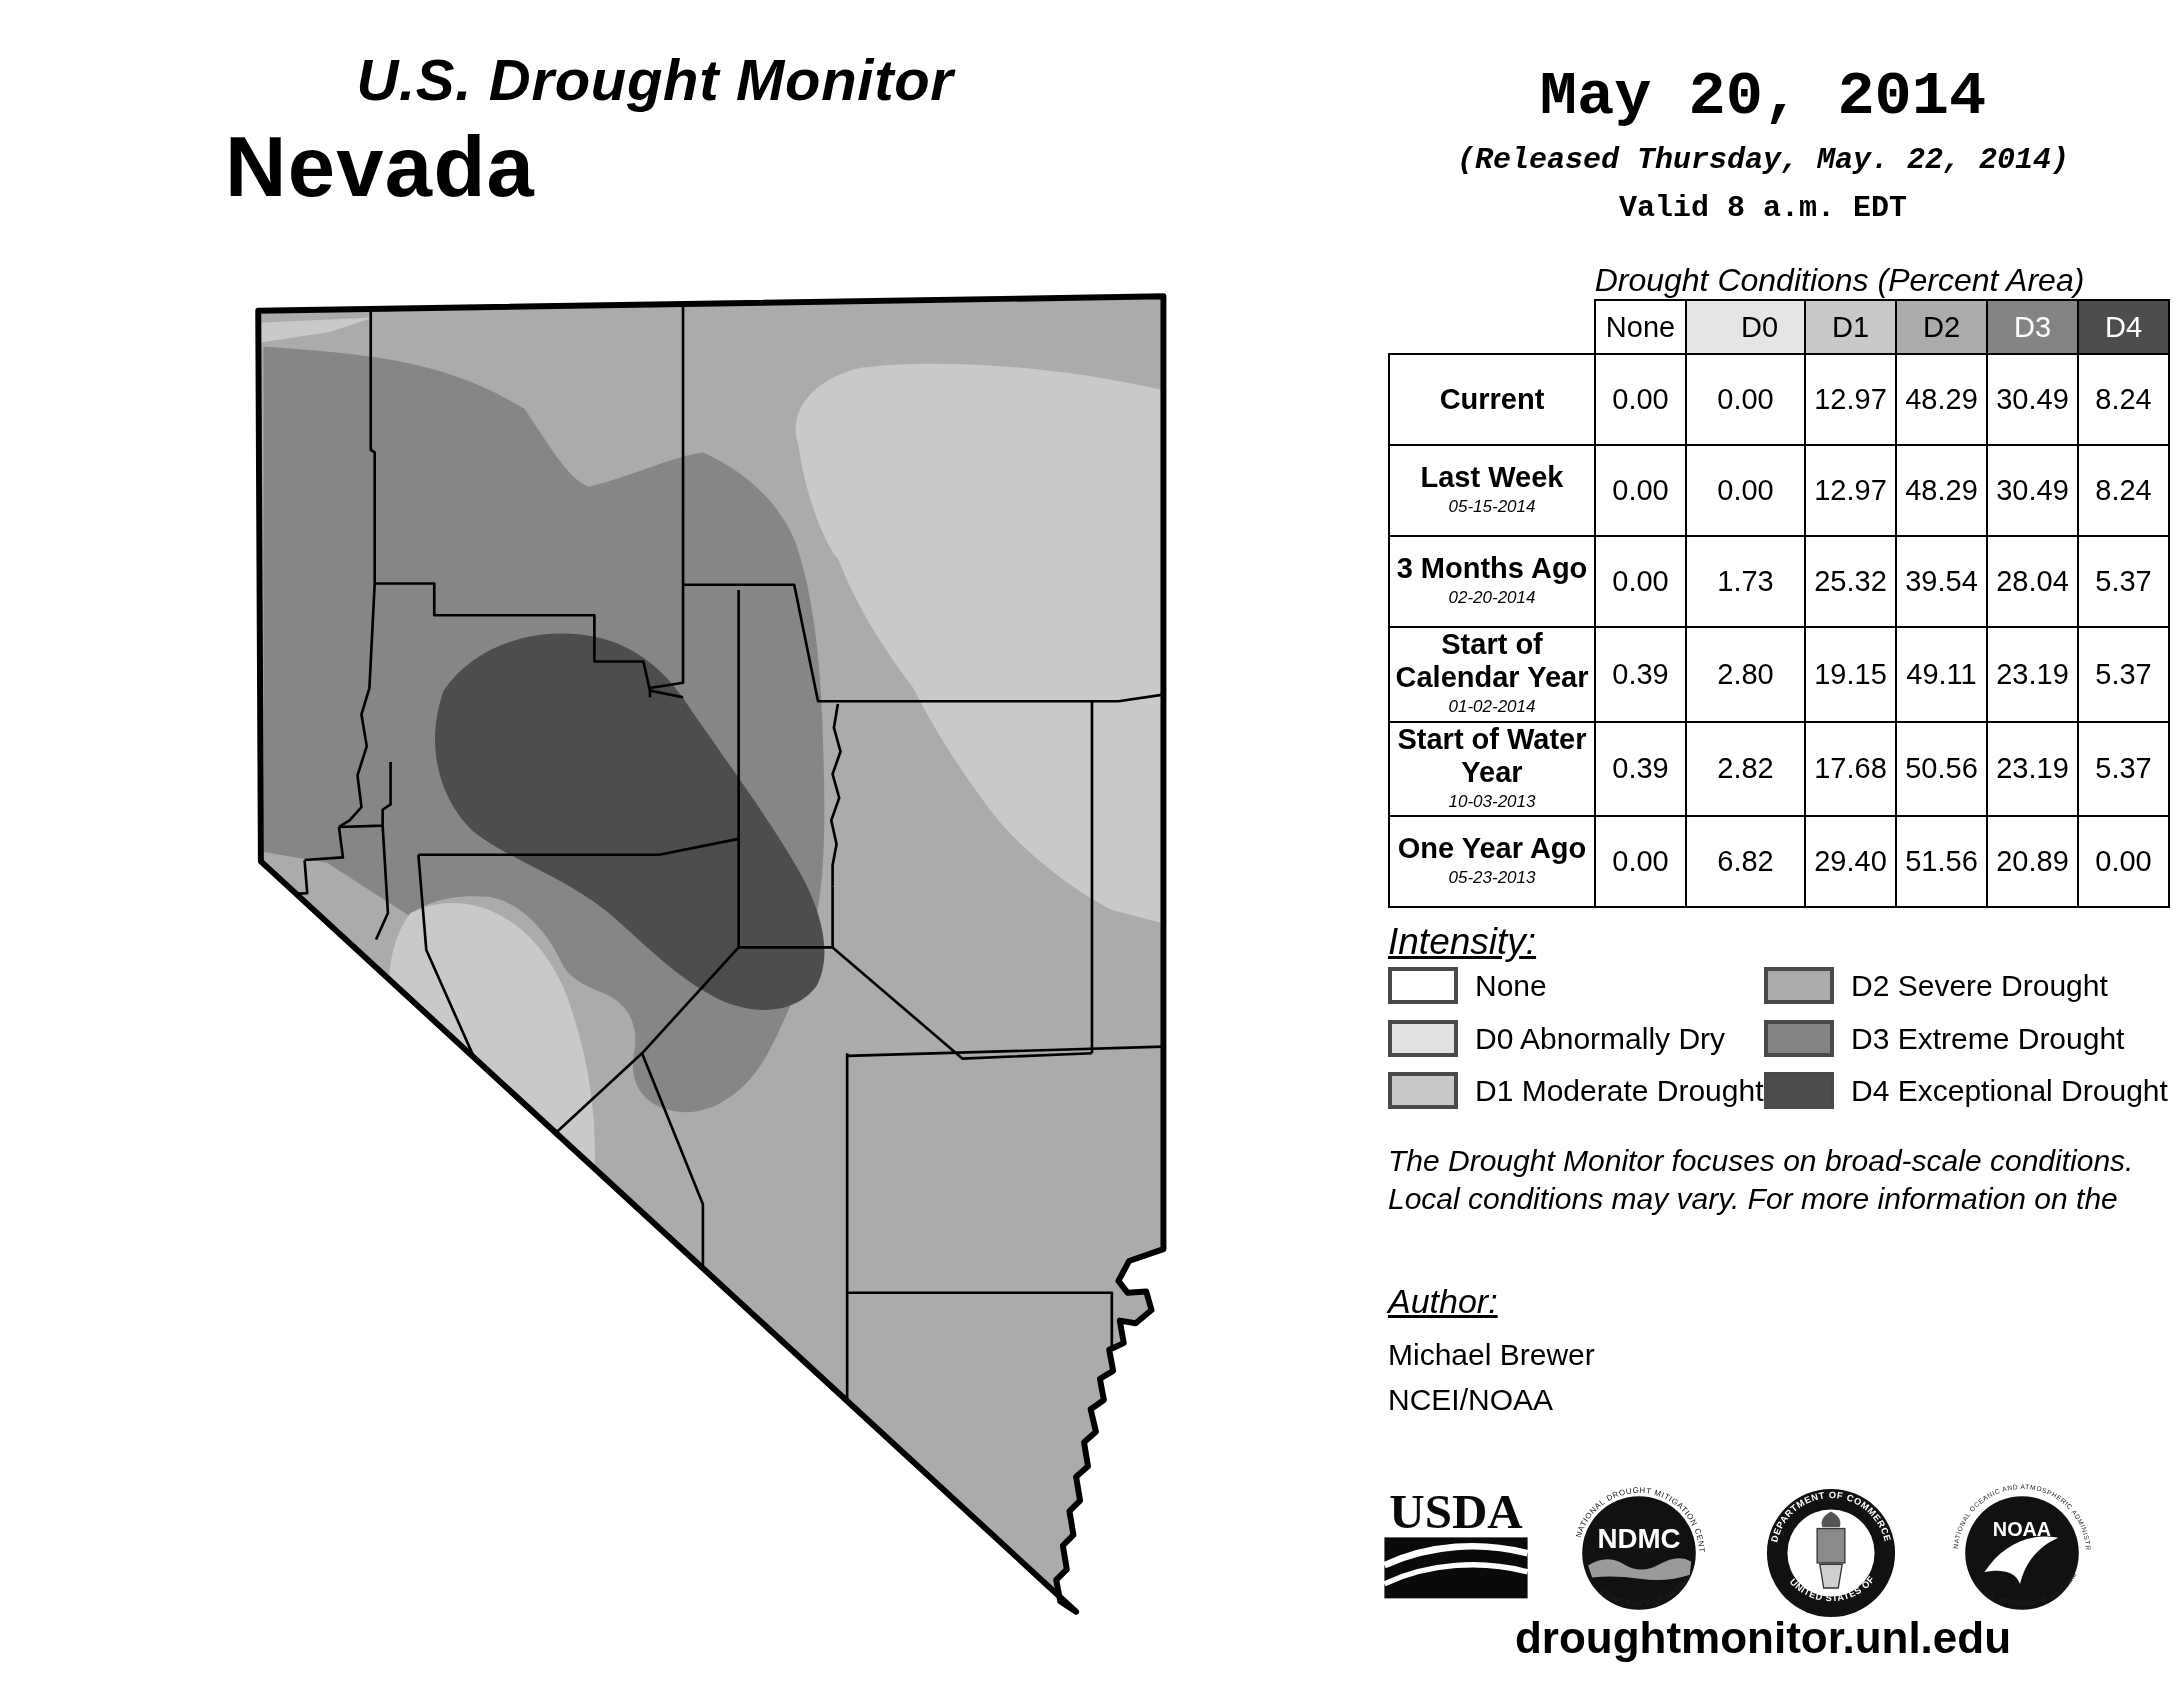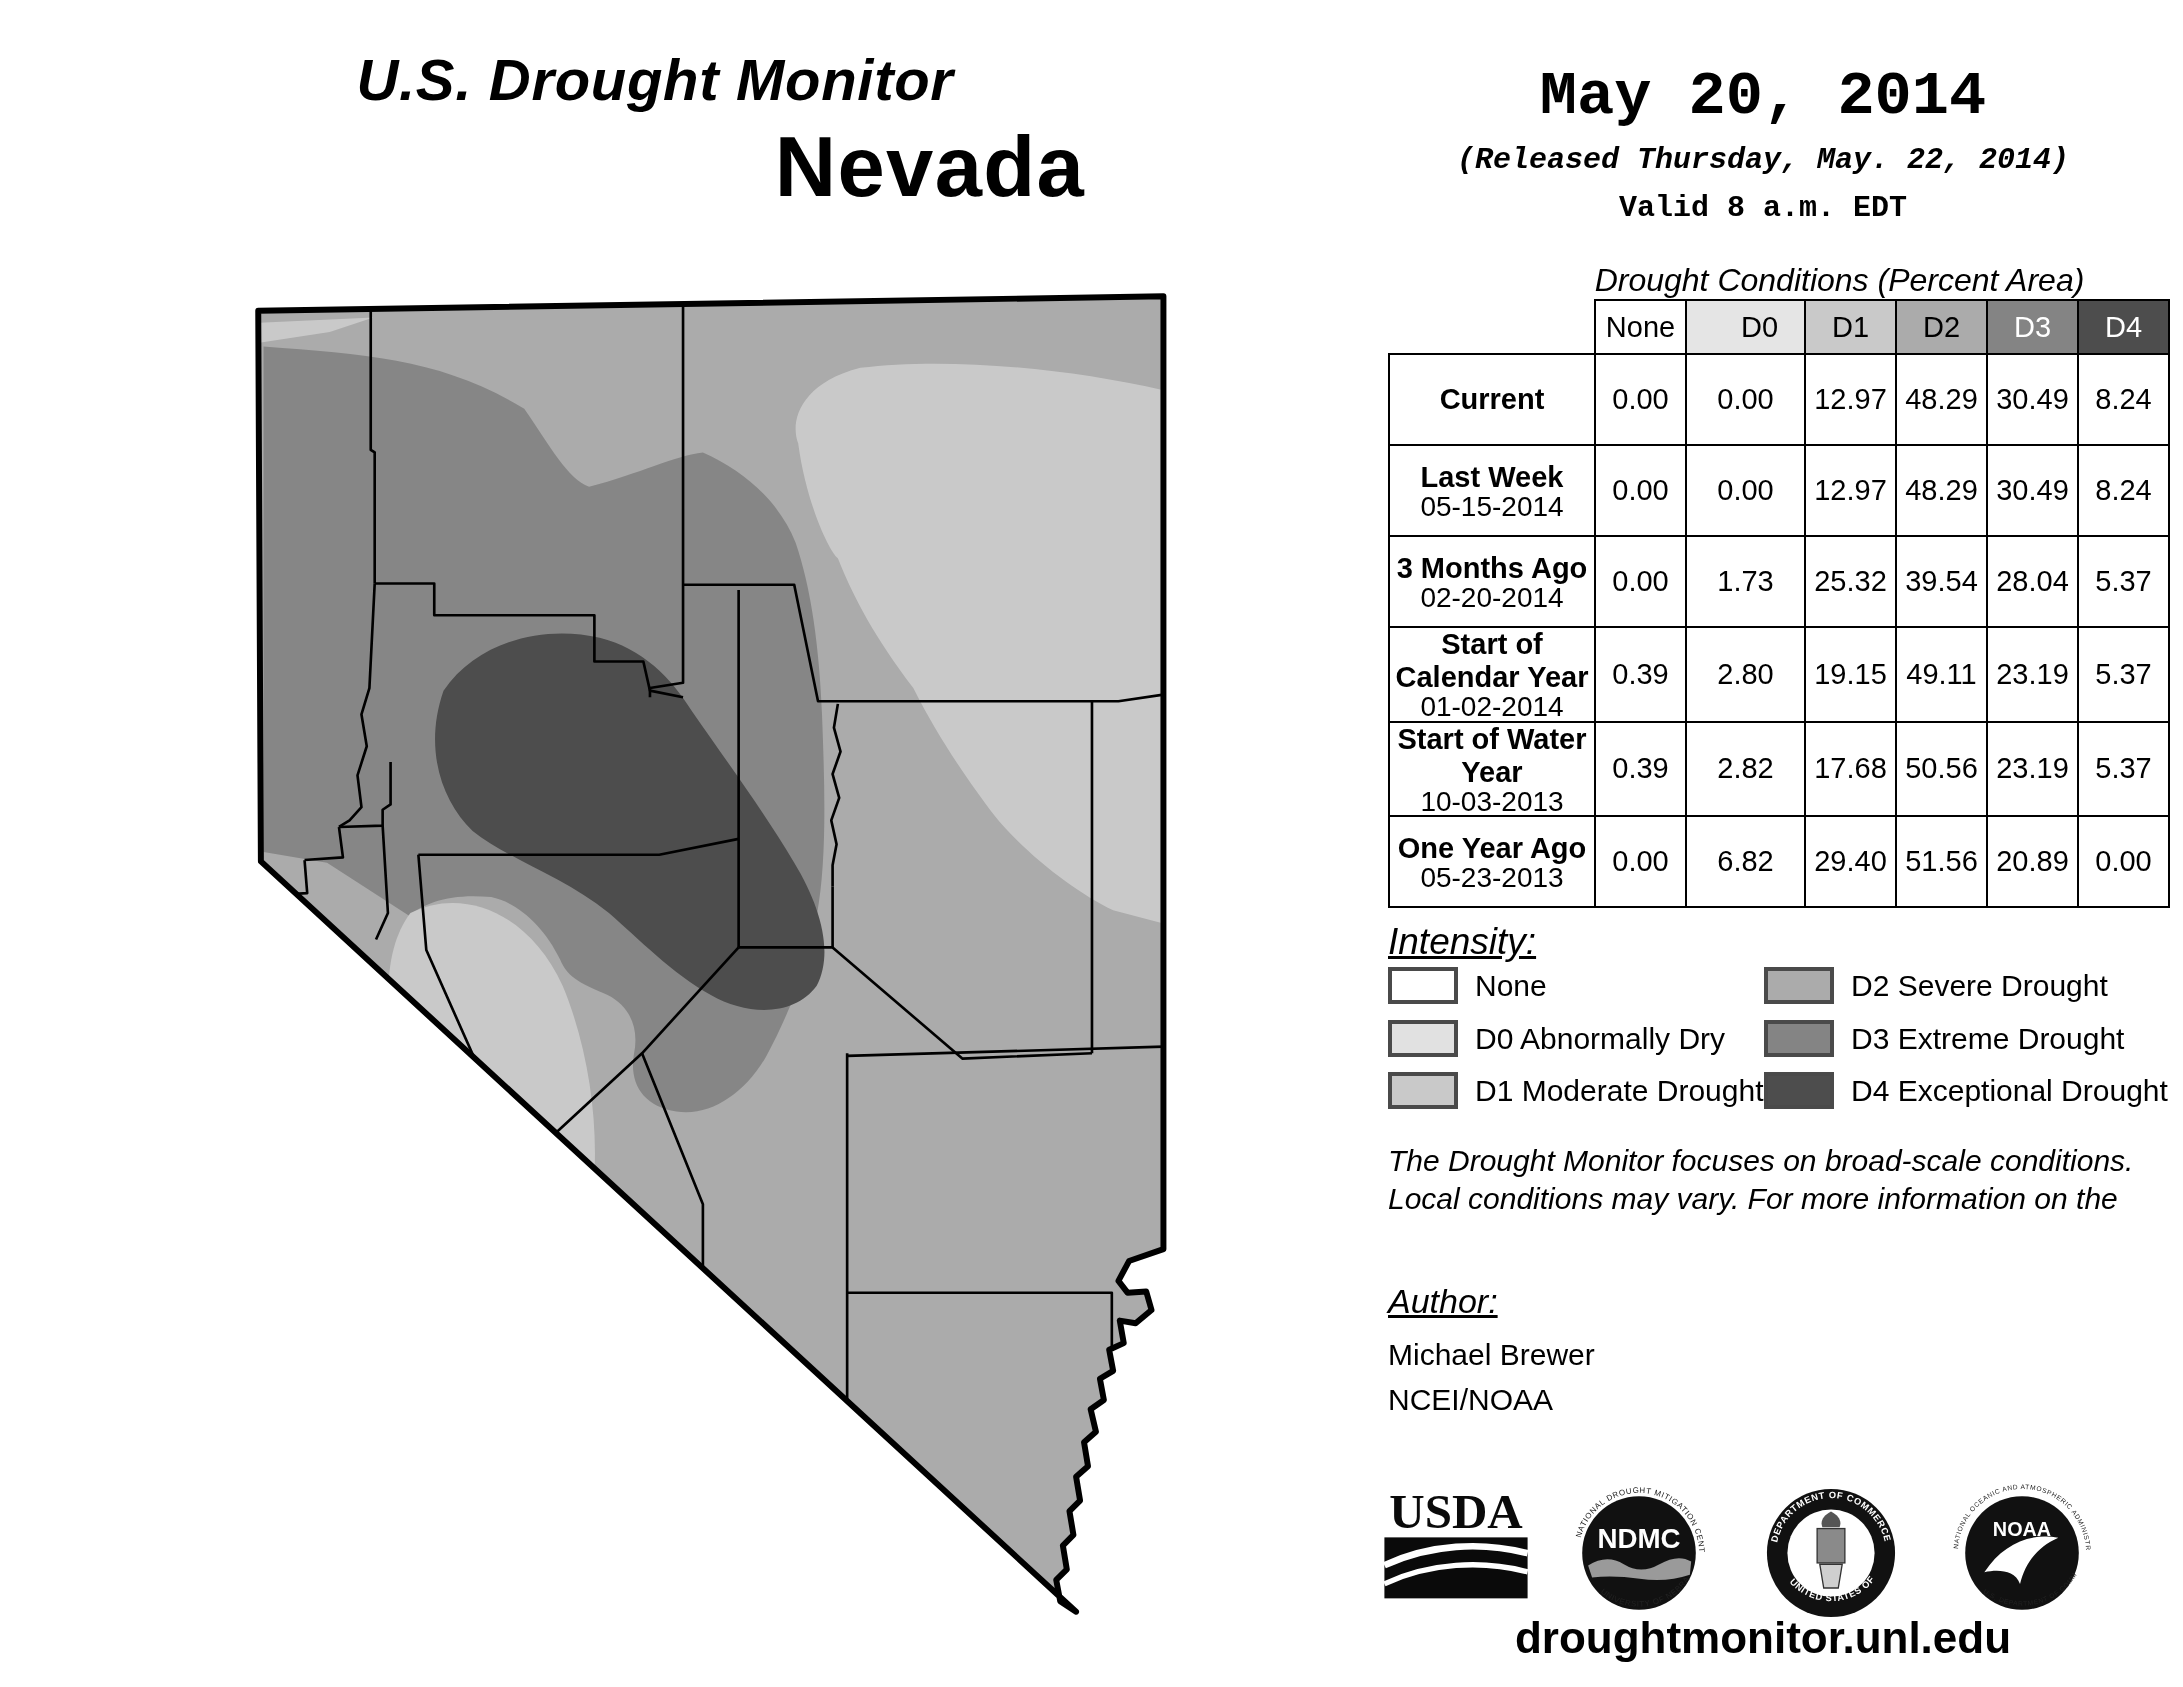--- a/index.html
+++ b/index.html
@@ -3,41 +3,41 @@
 <meta charset="utf-8">
 <style>
   html,body{margin:0;padding:0;background:#ffffff;}
   #canvas{position:relative;width:2183px;height:1687px;background:#ffffff;overflow:hidden;
           font-family:"Liberation Sans", sans-serif;color:#000;}
   .abs{position:absolute;}
 
   
   #main-title{left:225px;top:46px;width:860px;text-align:center;
               font-size:58px;font-weight:bold;font-style:italic;letter-spacing:0.7px;}
-  #state-title{left:225px;top:118px;width:860px;text-align:right;
+  #state-title{left:225px;top:118px;width:860px;text-align:left;
                font-size:85px;font-weight:bold;letter-spacing:1.3px;}
 
   
   #date-block{left:1389px;top:61px;width:748px;text-align:center;font-family:Liberation Mono, monospace;}
   #date-line{font-size:62px;font-weight:bold;}
   #released-line{font-size:30px;font-weight:bold;font-style:italic;margin-top:10.6px;}
   #valid-line{font-size:30px;font-weight:bold;margin-top:14.6px;}
 
   
   #table-title{left:1555px;top:262px;width:569px;text-align:center;
                font-size:32px;font-style:italic;}
   #dm-table{left:1388px;top:299px;border-collapse:collapse;}
   #dm-table td{border:2.6px solid #000;text-align:center;vertical-align:middle;
                font-size:29px;background:#fff;}
   #dm-table td.no-border{border:none;background:#fff;}
   #dm-table tr.hdr td{height:52px;width:89px;padding:0;}
   #dm-table td.lbl{width:196px;padding:0 4px;}
   #dm-table tr.datarow td{height:87px;}
   .row-label{font-weight:bold;font-size:29px;line-height:33px;}
-  .row-date{font-size:28px;line-height:26.5px;}
+  .row-date{font-style:italic;font-size:17px;line-height:26.5px;}
   .hdr-light{color:#000;} .hdr-dark{color:#fff;}
 
   
   #legend-heading{left:1388px;top:921px;font-size:37px;font-style:italic;
                   text-decoration:underline;}
   .leg-item{position:absolute;display:flex;align-items:center;}
   .chip{width:70px;height:37px;border:4.6px solid #4a4a4a;box-sizing:border-box;}
   .leg-label{margin-left:17px;font-size:30px;white-space:nowrap;}
 
   

